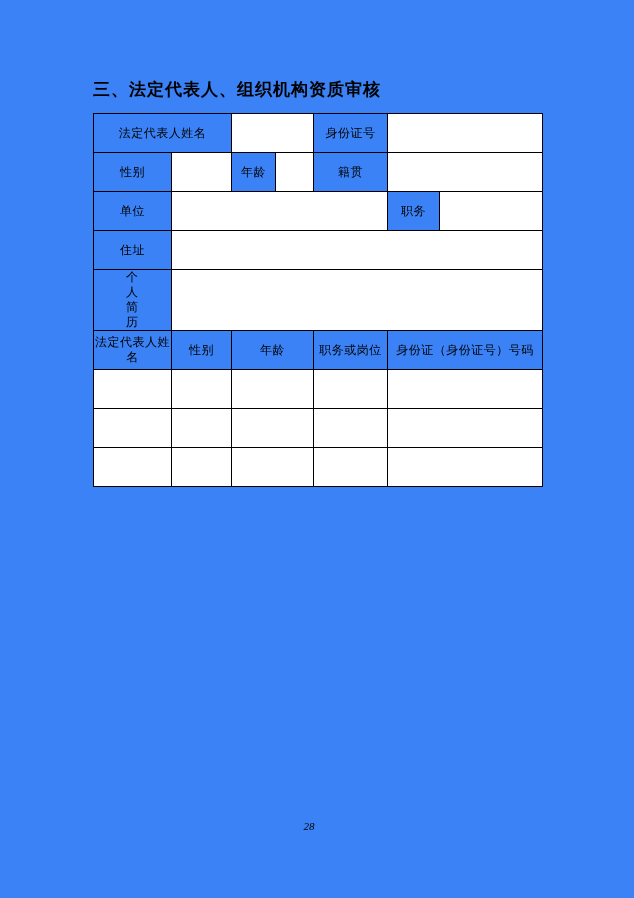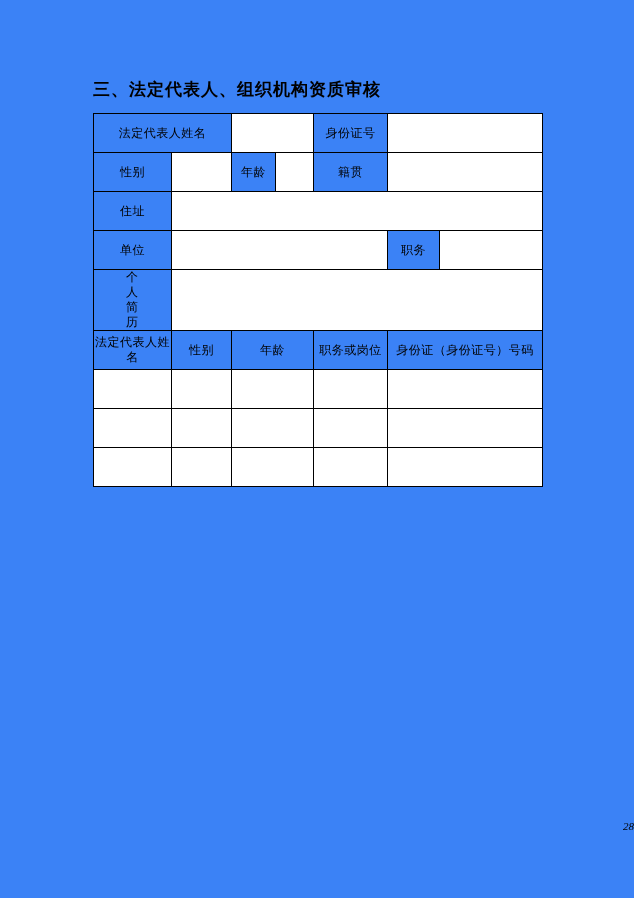--- a/index.html
+++ b/index.html
@@ -70,23 +70,23 @@
   }
   td.mgr-row {
     height: 41px;
   }
   td.head-row {
     height: 37px;
   }
   .page-number {
     position: absolute;
     left: 0;
-    right: 0;
+    right: 16px;
     top: 820px;
-    text-align: right;
+    text-align: center;
     font-size: 11px;
     color: #000;
     font-family: "Liberation Serif", serif;
     font-style: italic;
   }
 </style>
 </head>
 <body>
 
 <div class="page">
@@ -117,29 +117,29 @@
           <td class="label">性别</td>
           <td class="blank"></td>
           <td class="label">年龄</td>
           <td class="blank"></td>
           <td class="label">籍贯</td>
           <td class="blank" colspan="2"></td>
         </tr>
 
 
         <tr>
-          <td class="label">住址</td>
-          <td class="blank" colspan="6"></td>
-        </tr>
-
-        <tr>
           <td class="label">单位</td>
           <td class="blank" colspan="4"></td>
           <td class="label">职务</td>
           <td class="blank"></td>
+        </tr>
+
+        <tr>
+          <td class="label">住址</td>
+          <td class="blank" colspan="6"></td>
         </tr>
 
         <tr>
           <td class="resume-label">
             <span class="vtext">个</span><br>
             <span class="vtext">人</span><br>
             <span class="vtext">简</span><br>
             <span class="vtext">历</span>
           </td>
           <td class="resume-body blank" colspan="6"></td>

